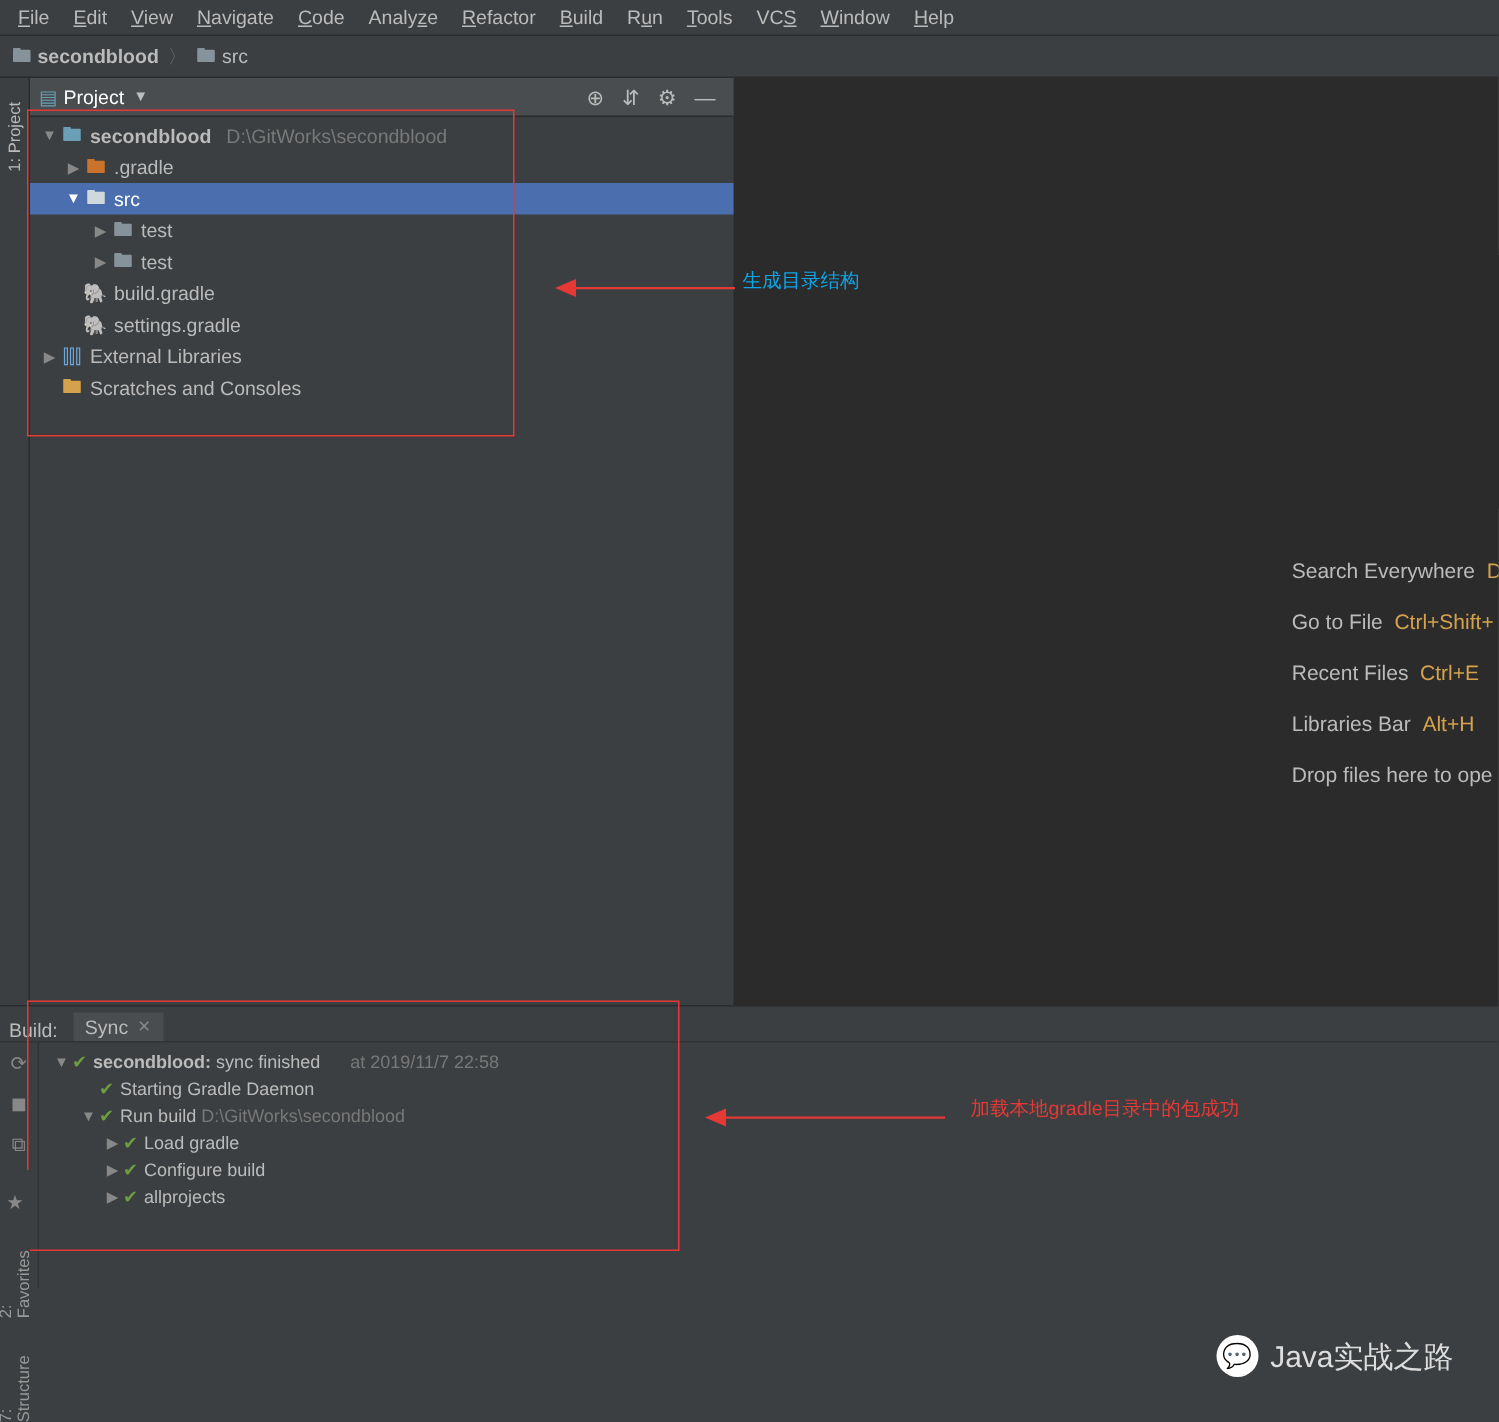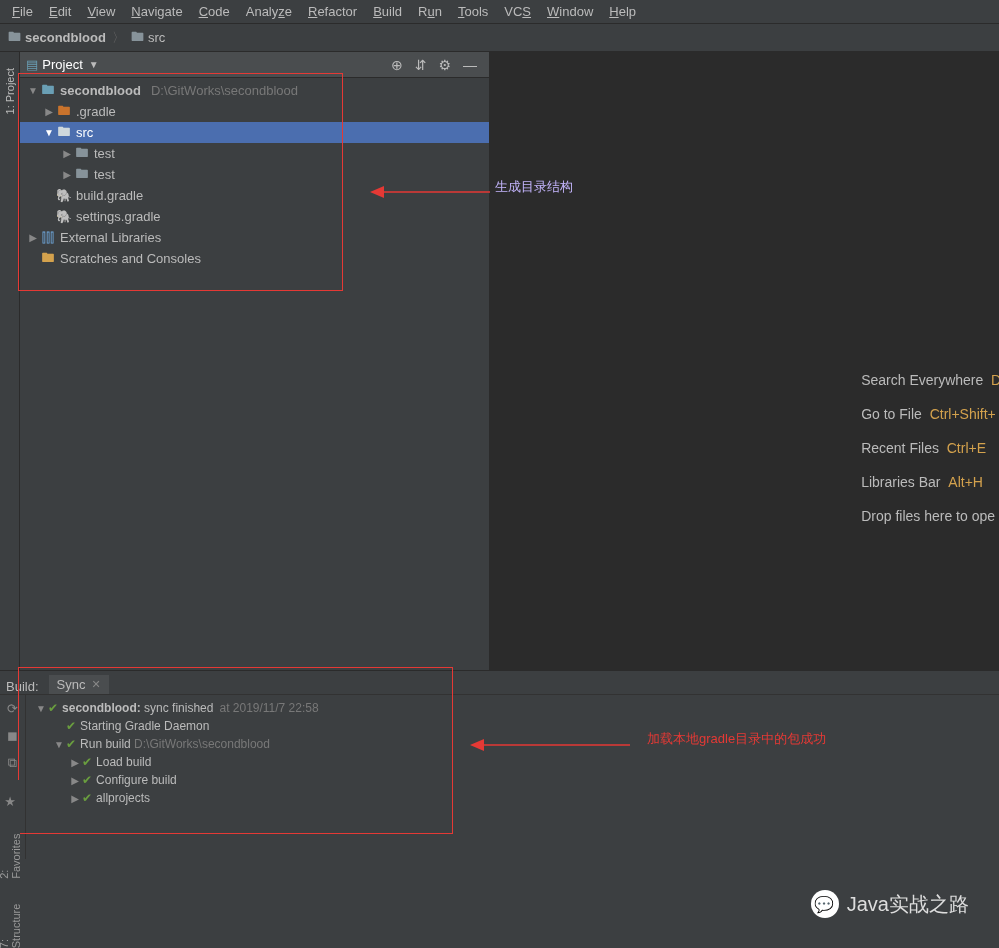--- a/index.html
+++ b/index.html
@@ -38,21 +38,21 @@
 .tree-row .gradle-icon { color: #7b8387; }
 .tree-row .lib-icon { color: #6fa8dc; }
 .tree-row .scratch-icon { color: #d4a24d; }
 .tree-row .name { color: inherit; }
 .tree-row .path { color: #787878; margin-left: 10px; }
 
 .indent-1 { padding-left: 22px; }
 .indent-2 { padding-left: 40px; }
 
 .red-box-1 { position: absolute; border: 1px solid #e53935; left: 18px; top: 73px; width: 325px; height: 218px; pointer-events: none; }
-.annotation-1 { position: absolute; left: 495px; top: 178px; color: #c4b5fd; font-size: 13px; }
+.annotation-1 { position: absolute; left: 495px; top: 178px; color: #0ea5e9; font-size: 13px; }
 .arrow-1 { position: absolute; left: 370px; top: 182px; }
 
 .editor-area { flex: 1; background: #2b2b2b; position: relative; }
 .hints { position: absolute; right: -10px; top: 320px; color: #bbbbbb; }
 .hint-row { margin-bottom: 18px; font-size: 14px; white-space: nowrap; }
 .hint-row .shortcut { color: #d4a24d; }
 
 .build-panel { height: 188px; border-top: 1px solid #2b2b2b; background: #3c3f41; }
 .build-header { height: 24px; display: flex; align-items: flex-end; padding: 0 6px; border-bottom: 1px solid #323232; }
 .build-header .label { color: #bbbbbb; margin-right: 10px; }
@@ -60,21 +60,21 @@
 .build-header .close { color: #888; margin-left: 6px; font-size: 11px; }
 
 .build-body { display: flex; height: 164px; }
 .build-gutter { width: 26px; border-right: 1px solid #323232; display: flex; flex-direction: column; align-items: center; padding-top: 6px; gap: 12px; }
 .build-gutter .gicon { color: #888; font-size: 13px; cursor: pointer; }
 .build-tree { flex: 1; padding: 4px; position: relative; }
 .build-row { display: flex; align-items: center; height: 18px; color: #bbbbbb; font-size: 12px; }
 .build-row .arrow { width: 14px; font-size: 10px; color: #888; display: inline-flex; justify-content: center; }
 .build-row .check { color: #6a9e3f; margin-right: 4px; }
 .build-row .bold { font-weight: bold; }
-.build-row .ts { color: #787878; margin-left: 6px; }
+.build-row .ts { color: #787878; margin-left: 20px; }
 .build-row .path2 { color: #787878; }
 .bi-1 { padding-left: 4px; }
 .bi-2 { padding-left: 22px; }
 .bi-3 { padding-left: 38px; }
 
 .red-box-2 { position: absolute; border: 1px solid #e53935; left: 18px; top: 667px; width: 435px; height: 167px; pointer-events: none; }
 .annotation-2 { position: absolute; left: 635px; top: 730px; color: #e53935; font-size: 13px; margin-left: 12px; }
 .arrow-2 { position: absolute; left: 470px; top: 735px; }
 
 .bottom-gutter { position: absolute; left: 0; top: 780px; width: 20px; height: 168px; background: #3c3f41; display: flex; flex-direction: column; align-items: center; gap: 20px; padding-top: 14px; }
@@ -222,21 +222,21 @@
       </div>
       <div class="build-row bi-2">
         <span class="arrow">▼</span>
         <span class="check">✔</span>
         <span>Run build</span>&nbsp;
         <span class="path2">D:\GitWorks\secondblood</span>
       </div>
       <div class="build-row bi-3">
         <span class="arrow">▶</span>
         <span class="check">✔</span>
-        <span>Load build</span>
+        <span>Load gradle</span>
       </div>
       <div class="build-row bi-3">
         <span class="arrow">▶</span>
         <span class="check">✔</span>
         <span>Configure build</span>
       </div>
       <div class="build-row bi-3">
         <span class="arrow">▶</span>
         <span class="check">✔</span>
         <span>allprojects</span>

